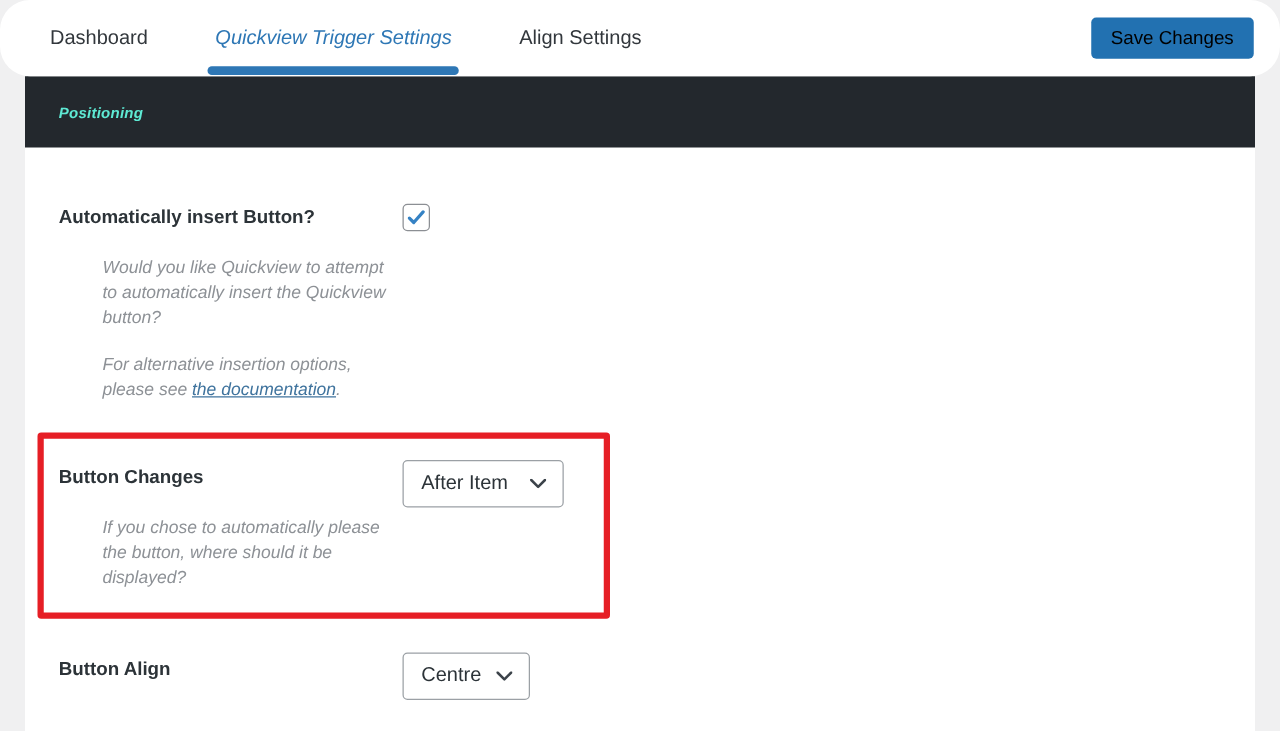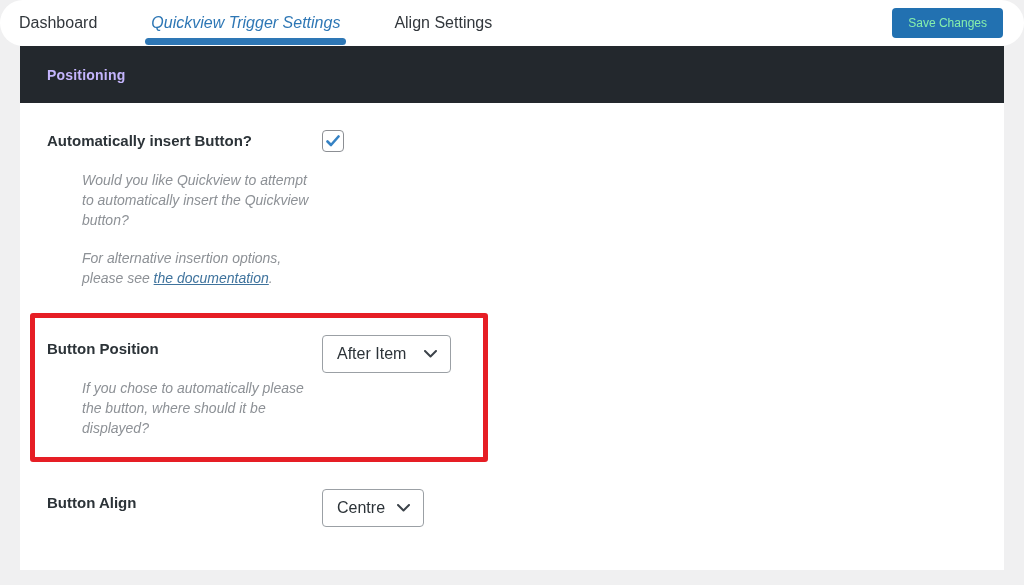--- a/index.html
+++ b/index.html
@@ -6,59 +6,59 @@
   html,body { width:1024px; height:585px; overflow:hidden; }
   body {
     font-family:"Liberation Sans","DejaVu Sans",sans-serif;
     background:var(--page-bg,#f0f0f1);
     color:#2c3338;
     position:relative;
   }
 
   
   .topbar {
-    height:46px; width:100%;
+    height:61px; width:100%;
     background:#ffffff;
     display:flex; align-items:stretch;
-    padding-left:19px; padding-right:21px;
+    padding-left:40px; padding-right:21px;
     position:relative; z-index:2;border-radius:24px;
   }
   .tabs { display:flex; gap:54px; align-items:stretch; }
   .tab {
     display:flex; align-items:center;
     font-size:16px; color:#32373c;
     position:relative; cursor:pointer; white-space:nowrap;
   }
   .tab.active { color:var(--active-tab-blue,#2e77b5);font-style:italic; }
   .tab.active::after {
     content:""; position:absolute; left:-6px; right:-6px; bottom:1px;
     height:7px; border-radius:4px;
     background:var(--active-tab-blue,#2e77b5);
   }
   .topbar-spacer { flex:1; }
   .save-btn {
     align-self:center;
     background:var(--accent-blue,#2271b1);
-    color:#86efac; border:none; border-radius:4px;
-    font-family:inherit; font-size:12px;
+    color:#000000; border:none; border-radius:4px;
+    font-family:inherit; font-size:15px;
     padding:8px 16px; cursor:pointer;
   }
 
   
   .card {
     margin-left:20px; width:984px; height:524px;
     background:#ffffff;
   }
   .card-header {
     height:57px; background:var(--header-dark,#23282d);
     display:flex; align-items:center; padding-left:27px;
   }
-  .card-header h2 { color:#c4b5fd; font-size:14px; font-weight:600; letter-spacing:.2px; }
+  .card-header h2 { color:#5eead4; font-size:12px; font-weight:600; letter-spacing:.2px;font-style:italic; }
 
-  .card-body { padding-top:27px; }
+  .card-body { padding-top:45px; }
 
   .row { display:flex; align-items:flex-start; padding:0 27px; }
   .row-left { width:275px; flex:0 0 275px; }
   .field-label { font-size:15px; font-weight:700; color:#2c3338; line-height:22px; }
   .help {
     font-style:italic; font-size:14px; line-height:20px;
     color:#8d9196; max-width:250px; margin-top:18px;margin-left:35px;
   }
   .help + .help { margin-top:18px; }
   .help a {
@@ -127,21 +127,21 @@
       <div class="checkbox checked" role="checkbox" aria-checked="true">
         <svg class="check" width="14" height="12" viewBox="0 0 14 12">
           <path d="M1.5 6.5 L5 10 L12.5 1.5" fill="none" stroke="#3582c4" stroke-width="2.6" stroke-linecap="round" stroke-linejoin="round"></path>
         </svg>
       </div>
     </div>
 
     <div class="highlight-box">
       <div class="row">
         <div class="row-left">
-          <div class="field-label">Button Position</div>
+          <div class="field-label">Button Changes</div>
           <p class="help">If you chose to automatically please the button, where should it be displayed?</p>
         </div>
         <div class="select" role="combobox">
           <span class="select-value">After Item</span>
           <svg width="13" height="8" viewBox="0 0 13 8">
             <path d="M1 1 L6.5 6.5 L12 1" fill="none" stroke="#3c434a" stroke-width="2" stroke-linecap="round" stroke-linejoin="round"></path>
           </svg>
         </div>
       </div>
     </div>

